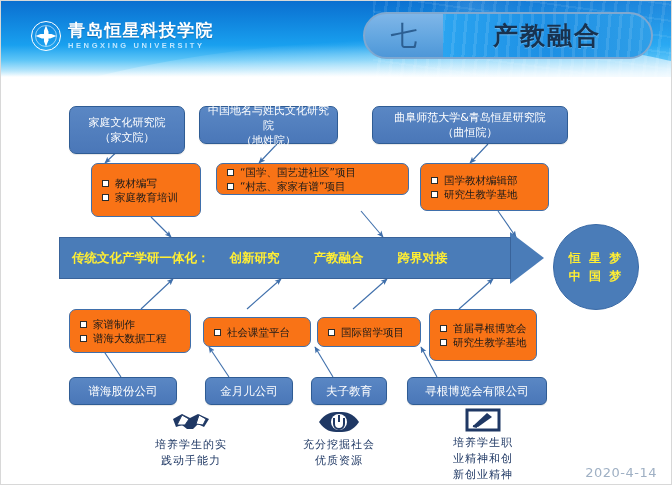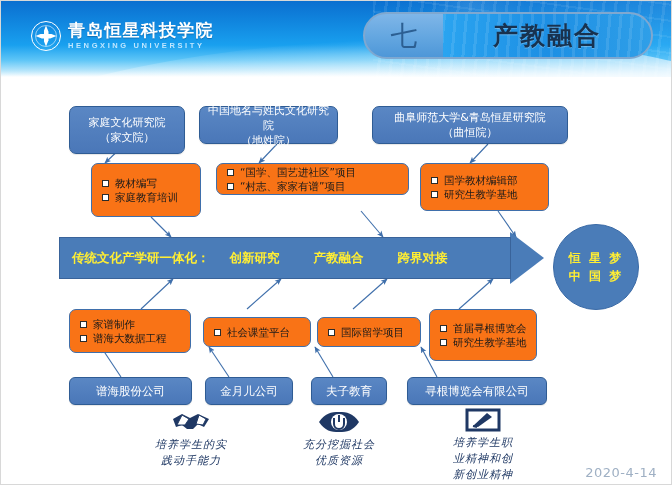--- a/index.html
+++ b/index.html
@@ -178,21 +178,21 @@
     position: absolute; left: 552px; top: 147px; width: 86px; height: 86px;
     border-radius: 50%;
     background: #4a7cb8; border: 1px solid #3a6aa6;
     display: flex; flex-direction: column; align-items: center; justify-content: center;
     font-family: "DejaVu Sans", sans-serif;
     font-size: 12px; font-weight: 700; color: #ffee33; line-height: 18px;
     letter-spacing: 2px;
   }
 
   
-  .icon-group { position: absolute; display: flex; flex-direction: column; align-items: center; font-style: italic; }
+  .icon-group { position: absolute; display: flex; flex-direction: column; align-items: center; }
   .icon-cap {
     font-family: "DejaVu Sans", sans-serif;
     font-size: 11px; line-height: 16px; color: #1f3864;
     text-align: center; letter-spacing: 1px; margin-top: 2px;
   }
   .icon-box { height: 26px; display: flex; align-items: center; justify-content: center; }
 
   .date-stamp {
     position: absolute; right: 16px; bottom: 6px;
     font-family: "DejaVu Sans", sans-serif;
@@ -358,21 +358,21 @@
       <div class="bullet-row">
         <span class="bullet-sq"></span>
         <span class="bullet-txt">首届寻根博览会</span>
       </div>
       <div class="bullet-row">
         <span class="bullet-sq"></span>
         <span class="bullet-txt">研究生教学基地</span>
       </div>
     </div>
 
-    <div class="blue-box small" style="left:68px; top:300px; width:123px; height:28px;">
+    <div class="blue-box small" style="left:68px; top:300px; width:108px; height:28px;">
       <span>谱海股份公司</span>
     </div>
     <div class="blue-box small" style="left:204px; top:300px; width:88px; height:28px;">
       <span>金月儿公司</span>
     </div>
     <div class="blue-box small" style="left:310px; top:300px; width:76px; height:28px;">
       <span>夫子教育</span>
     </div>
     <div class="blue-box small" style="left:406px; top:300px; width:140px; height:28px;">
       <span>寻根博览会有限公司</span>

